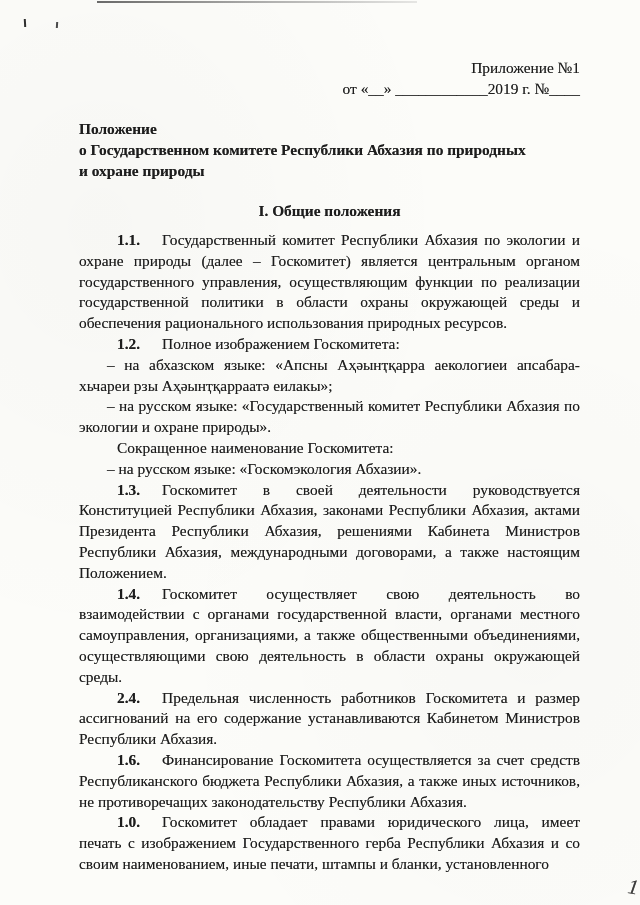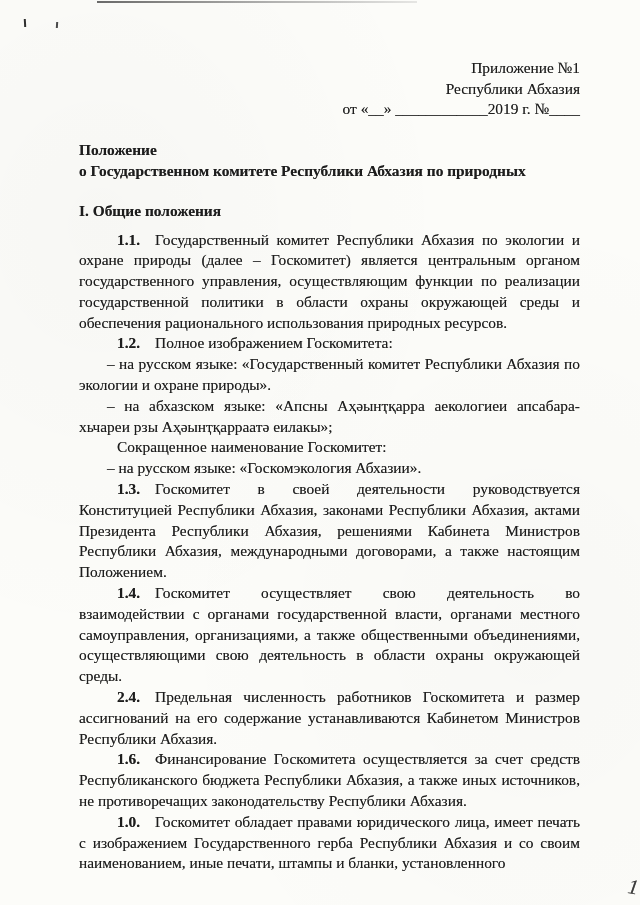--- a/index.html
+++ b/index.html
@@ -57,38 +57,39 @@
     text-align: right;
     line-height: 20.5px;
   }
   .doc-title {
     margin-top: 19px;
     font-weight: bold;
     line-height: 21px;
   }
   .section-heading {
     margin-top: 19px;
+    text-align: center;
     font-weight: bold;
     line-height: 21px;
   }
   .doc-body {
     margin-top: 9px;
   }
   .doc-body p.para {
     margin: 0;
     text-align: justify;
     text-indent: 38px;
     line-height: 20.8px;
   }
   .doc-body p.para.dash {
     text-indent: 28px;
   }
   .pnum {
     font-weight: bold;
-    margin-right: 15px;
+    margin-right: 22px;
   }
   .page-number {
     position: absolute;
     right: 29px;
     bottom: 5px;
     font-size: 21px;
     font-style: italic;
     color: #3c3c3c;
     transform: rotate(9deg);
     text-shadow: 0 0 0.5px rgba(0,0,0,0.4);
@@ -100,41 +101,41 @@
 <div class="page">
 
   <div class="scan-line"></div>
   <div class="pen-mark-a"></div>
   <div class="pen-mark-b"></div>
 
   <div class="content">
 
     <div class="doc-header">
       <div>Приложение №1</div>
-      <div>Республики Абхазия</div>
       <div>от «__» ____________2019 г. №____</div>
     </div>
 
     <div class="doc-title">
       <div>Положение</div>
       <div>о Государственном комитете Республики Абхазия по природных</div>
+      <div>и охране природы</div>
     </div>
 
     <div class="section-heading">I. Общие положения</div>
 
     <div class="doc-body">
   <p class="para"><b class="pnum">1.1.</b><span class="ptext">Государственный комитет Республики Абхазия по экологии и охране природы (далее – Госкомитет) является центральным органом государственного управления, осуществляющим функции по реализации государственной политики в области охраны окружающей среды и обеспечения рационального использования природных ресурсов.</span></p>
 
   <p class="para"><b class="pnum">1.2.</b><span class="ptext">Полное изображением Госкомитета:</span></p>
 
+  <p class="para dash"><span class="ptext">– на абхазском языке: «Апсны Аҳәынҭқарра аекологиеи апсабара-хьчареи рзы Аҳәынҭқарраатә еилакы»;</span></p>
+
   <p class="para dash"><span class="ptext">– на русском языке: «Государственный комитет Республики Абхазия по экологии и охране природы».</span></p>
 
-  <p class="para dash"><span class="ptext">– на абхазском языке: «Апсны Аҳәынҭқарра аекологиеи апсабара-хьчареи рзы Аҳәынҭқарраатә еилакы»;</span></p>
-
-  <p class="para"><span class="ptext">Сокращенное наименование Госкомитет:</span></p>
+  <p class="para"><span class="ptext">Сокращенное наименование Госкомитета:</span></p>
 
   <p class="para dash"><span class="ptext">– на русском языке: «Госкомэкология Абхазии».</span></p>
 
   <p class="para"><b class="pnum">1.3.</b><span class="ptext">Госкомитет в своей деятельности руководствуется Конституцией Республики Абхазия, законами Республики Абхазия, актами Президента Республики Абхазия, решениями Кабинета Министров Республики Абхазия, международными договорами, а также настоящим Положением.</span></p>
 
   <p class="para"><b class="pnum">1.4.</b><span class="ptext">Госкомитет осуществляет свою деятельность во взаимодействии с органами государственной власти, органами местного самоуправления, организациями, а также общественными объединениями, осуществляющими свою деятельность в области охраны окружающей среды.</span></p>
 
   <p class="para"><b class="pnum">2.4.</b><span class="ptext">Предельная численность работников Госкомитета и размер ассигнований на его содержание устанавливаются Кабинетом Министров Республики Абхазия.</span></p>
 
   <p class="para"><b class="pnum">1.6.</b><span class="ptext">Финансирование Госкомитета осуществляется за счет средств Республиканского бюджета Республики Абхазия, а также иных источников, не противоречащих законодательству Республики Абхазия.</span></p>

